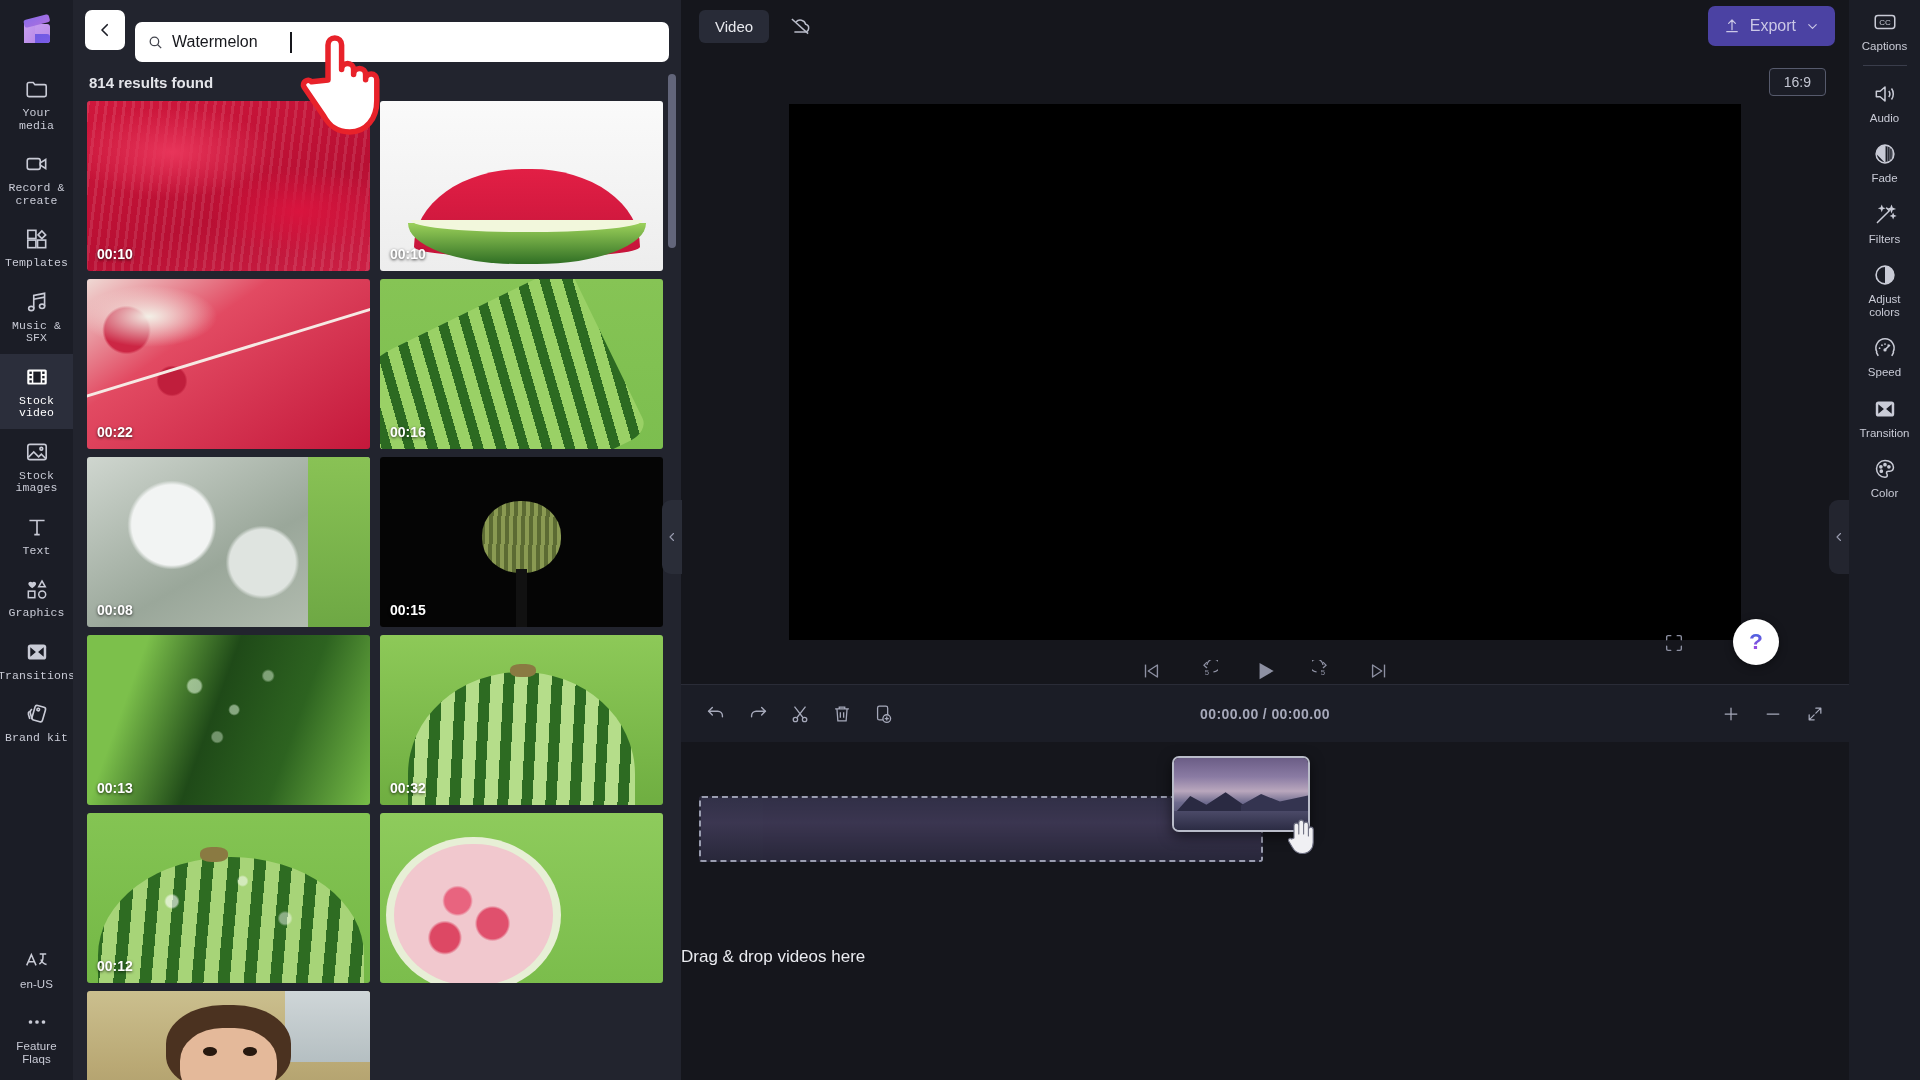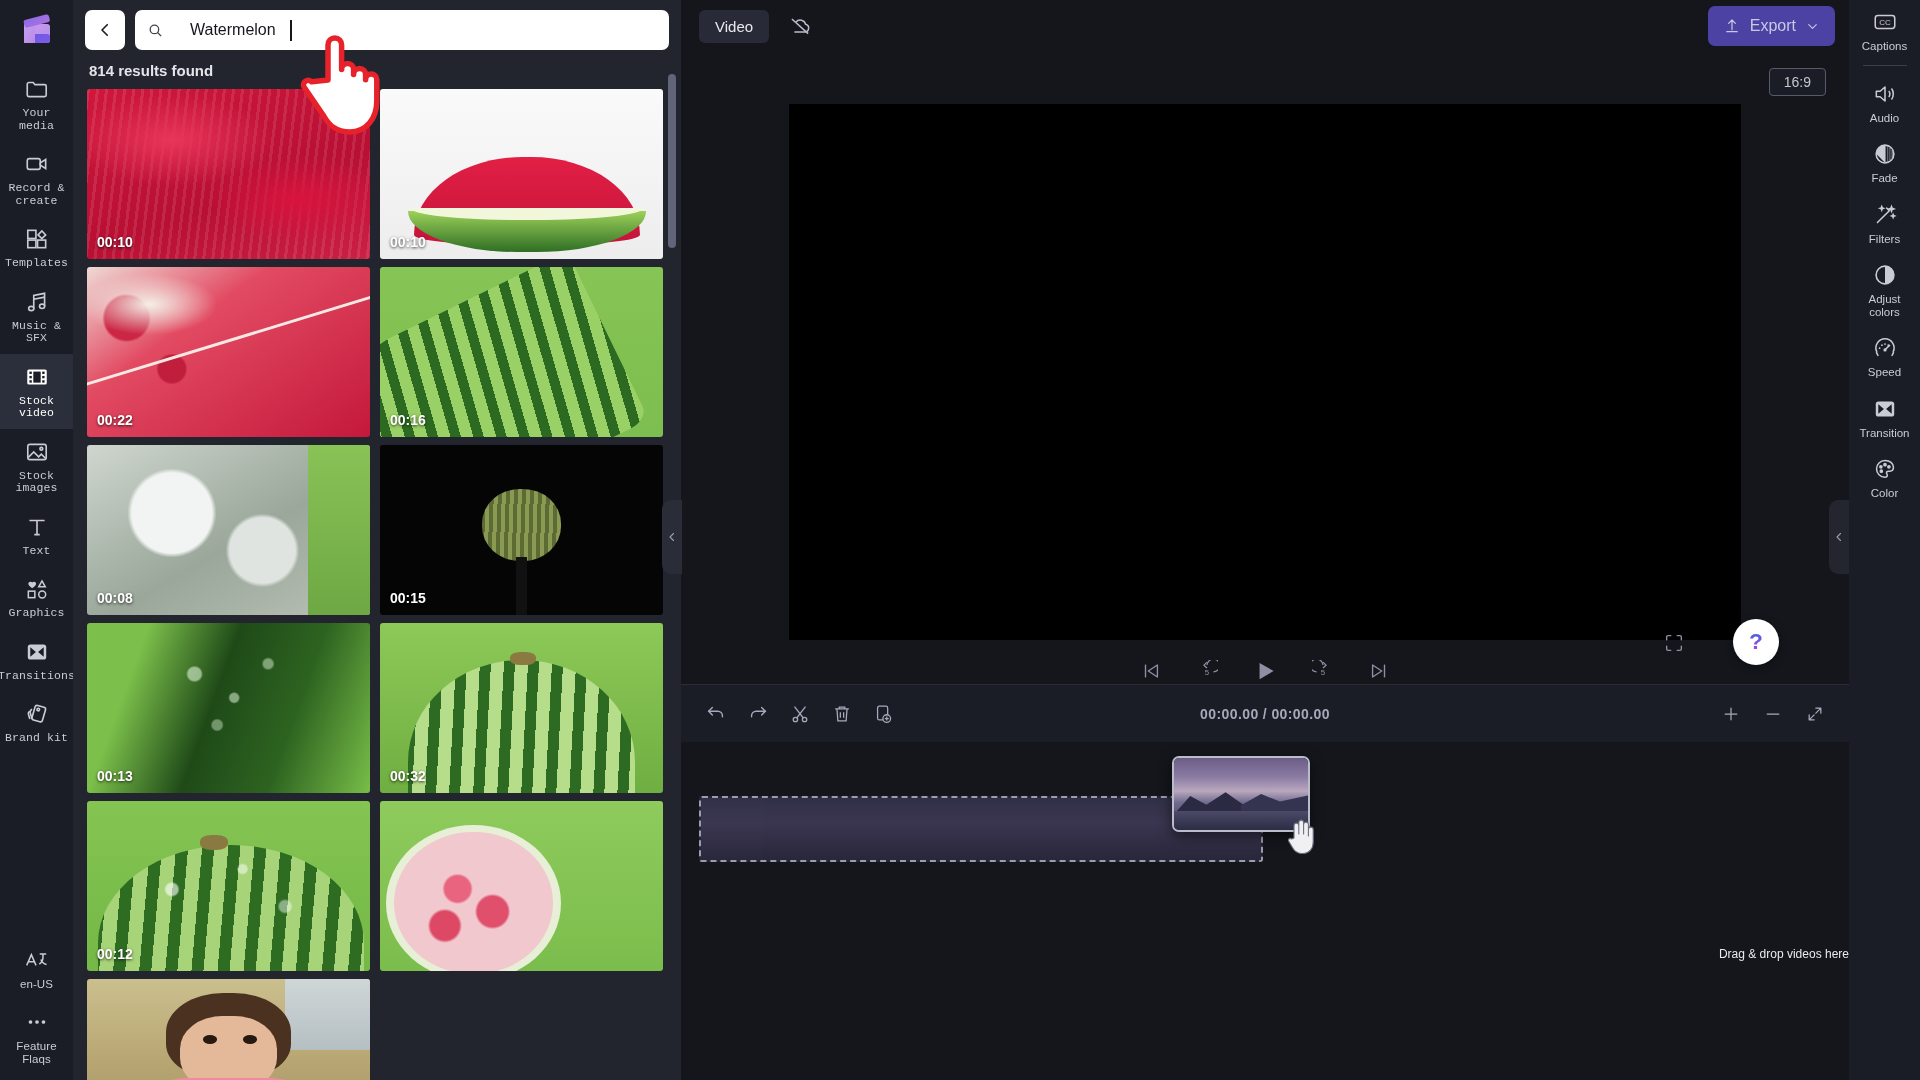--- a/index.html
+++ b/index.html
@@ -48,22 +48,23 @@
   }
   .lib-top { padding: 10px 12px 0 12px; display: flex; gap: 10px; align-items: flex-start; }
   .back-btn {
     width: 40px; height: 40px; border-radius: 7px; background: #ffffff;
     display: flex; align-items: center; justify-content: center;
     cursor: pointer; flex: 0 0 40px; border: none;
   }
   .back-btn svg { width: 18px; height: 18px; color: #1b1d26; }
   .search-wrap {
     flex: 1; height: 40px; border-radius: 7px; background: #ffffff;
-    display: flex; align-items: center; padding: 0 12px; gap: 26px;
+    display: flex; align-items: center; padding: 0 12px; gap: 8px;
     position: relative;
+    margin-top: 12px;
   }
   .search-wrap svg { width: 17px; height: 17px; color: #42444d; flex: 0 0 17px; }
   .search-input {
     border: none; outline: none; background: transparent;
     font-family: "Liberation Sans", sans-serif;
     font-size: 16px; color: #16171c; width: 100%; padding: 0;
     caret-color: #16171c;
   }
   .caret {
     position: absolute; left: 155px; top: 10px; width: 1.5px; height: 21px;
@@ -206,22 +207,22 @@
   .strip .cell { flex: 1; position: relative; }
   .drag-ghost {
     position: absolute; left: 491px; top: 14px;
     width: 138px; height: 76px;
     border-radius: 7px; overflow: hidden;
     border: 2px solid #b9bcc9;
     box-shadow: 0 4px 14px rgba(0,0,0,.55);
   }
   .grab-cursor { position: absolute; left: 604px; top: 72px; width: 36px; height: 42px; }
   .drop-text {
-    position: absolute; left: 0; right: 0; top: 205px; text-align: right;
-    font-size: 12px; color: #e9eaef;
+    position: absolute; left: 0; right: 0; top: 205px; text-align: left;
+    font-size: 17px; color: #e9eaef;
   }
 
   
   .rrail {
     width: 71px; flex: 0 0 71px; height: 1080px; background: #1b1d26;
     display: flex; flex-direction: column; align-items: center;
     padding-top: 0; position: relative; z-index: 7;
   }
   .rrail-item {
     width: 71px; padding: 9px 2px 8px;

